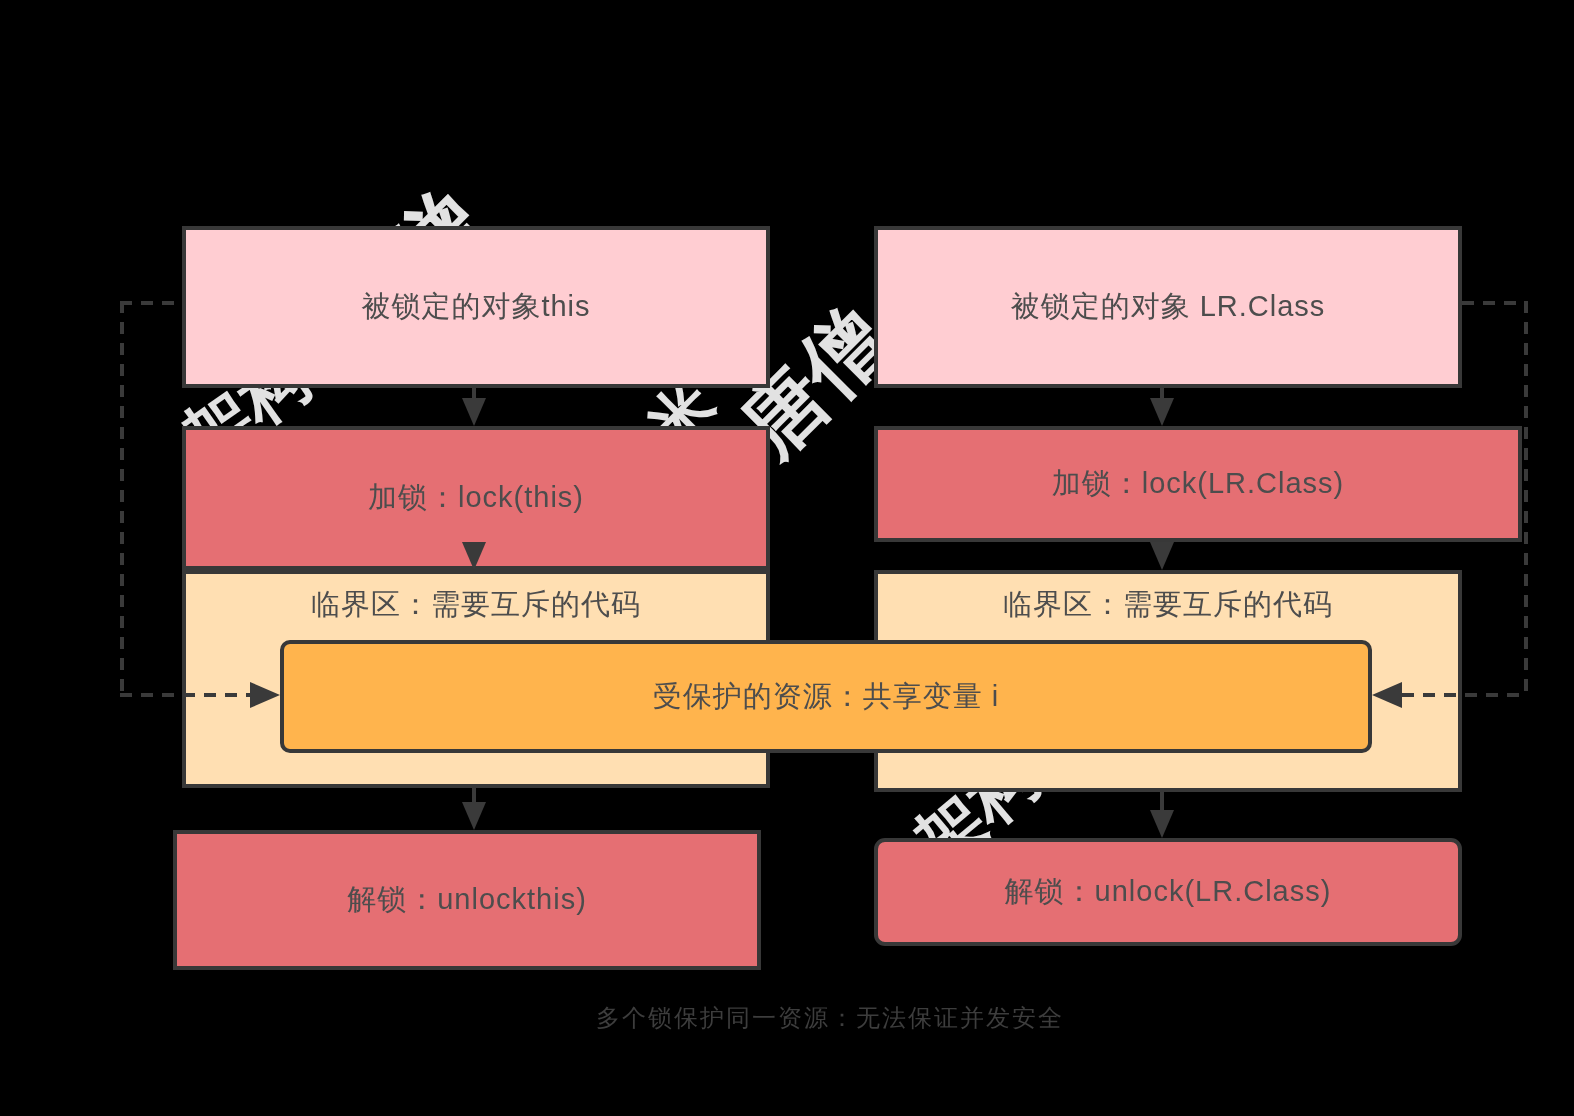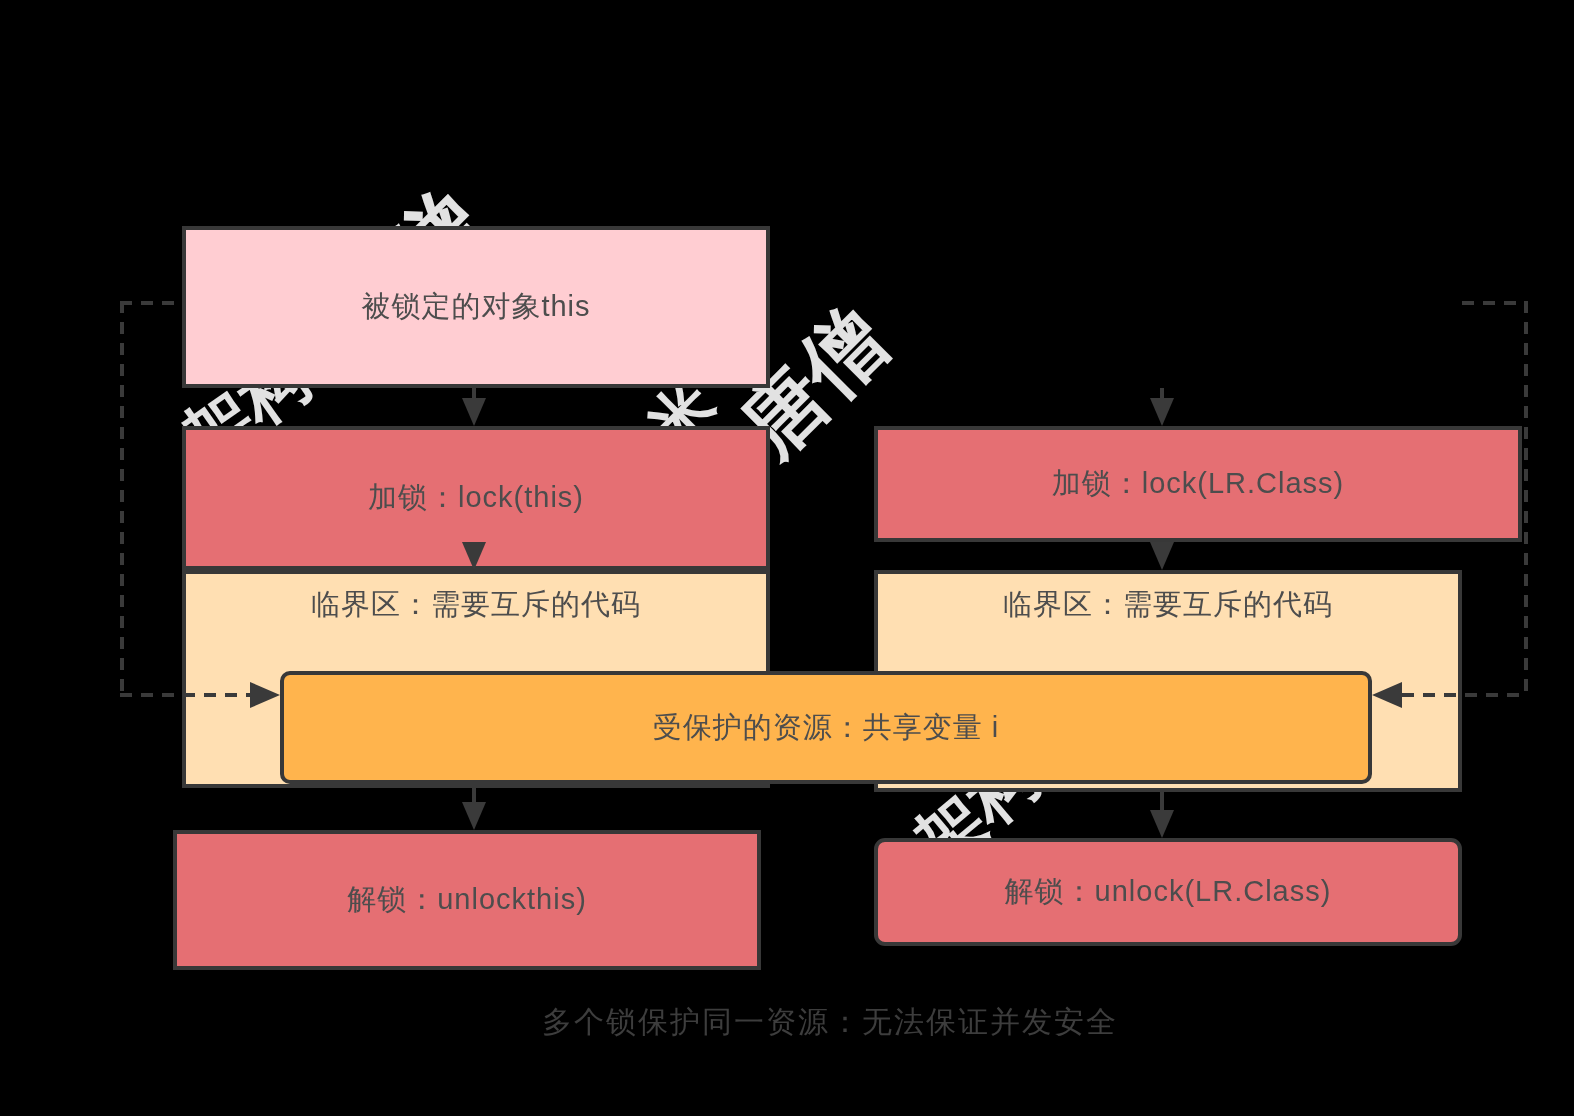--- a/index.html
+++ b/index.html
@@ -23,21 +23,21 @@
     background:#FFB44D; border-radius:10px; z-index:3;
   }
   .pink-left   { left:182px; top:226px;  width:588px; height:162px; }
   .pink-right  { left:874px; top:226px;  width:588px; height:162px; }
   .red1-left   { left:182px; top:426px;  width:588px; height:144px; }
   .red1-right  { left:874px; top:426px;  width:648px; height:116px; }
   .cream-left  { left:182px; top:570px;  width:588px; height:218px; }
   .cream-right { left:874px; top:570px;  width:588px; height:222px; }
   .red2-left   { left:173px; top:830px;  width:588px; height:140px; }
   .red2-right  { left:874px; top:838px;  width:588px; height:108px;border-radius:11px; }
-  .shared      { left:280px; top:640px;  width:1092px; height:113px;margin-top:31px; }
+  .shared      { left:280px; top:640px;  width:1092px; height:113px; }
 
   
   .varrow {
     position:absolute; width:26px; z-index:2;
     display:flex; flex-direction:column; align-items:center;
   }
   .varrow .shaft { width:4px; background:#3A3A3A; flex:1 1 auto; }
   .varrow .head {
     width:0; height:0; flex:0 0 auto;
     border-left:12px solid transparent; border-right:12px solid transparent;
@@ -73,21 +73,21 @@
   .lc-h2 { left:120px;  top:693px; width:130px; }
   .lc-hd { left:250px;  top:682px; }
   .rc-h1 { left:1462px; top:301px; width:66px;  }
   .rc-v  { left:1524px; top:301px; height:396px; }
   .rc-h2 { left:1402px; top:693px; width:126px; }
   .rc-hd { left:1372px; top:682px; }
 
   
   .caption {
     position:absolute; left:200px; top:1002px; width:1260px;
-    text-align:center; color:#3D3D3D; font-size:30px; letter-spacing:2px;
+    text-align:center; color:#3D3D3D; font-size:24px; letter-spacing:2px;
     z-index:2;
   }
 
   
   .wm {
     position:absolute; z-index:1; color:#E2E2E2; font-weight:bold;
     white-space:nowrap; transform:translate(-50%,-50%) rotate(-45deg);
   }
   .wm-1 { left:815px;  top:383px; font-size:82px; }
   .wm-2 { left:437px;  top:243px; font-size:92px; }
@@ -106,20 +106,21 @@
   <div class="wm wm-3">架构</div>
   <div class="wm wm-4">米</div>
   <div class="wm wm-5">朱米</div>
   <div class="wm wm-6">架构</div>
 
   <div class="box pink pink-left">被锁定的对象this</div>
   <div class="box red red1-left">加锁：lock(this)</div>
   <div class="box cream cream-left">临界区：需要互斥的代码</div>
   <div class="box red red2-left">解锁：unlockthis)</div>
 
+  <div class="box pink pink-right">被锁定的对象 LR.Class</div>
   <div class="box red red1-right">加锁：lock(LR.Class)</div>
   <div class="box cream cream-right">临界区：需要互斥的代码</div>
   <div class="box red red2-right">解锁：unlock(LR.Class)</div>
 
   <div class="box orange shared">受保护的资源：共享变量 i</div>
 
   <div class="varrow a1-left">
       <div class="shaft"></div>
       <div class="head"></div>
     </div>

